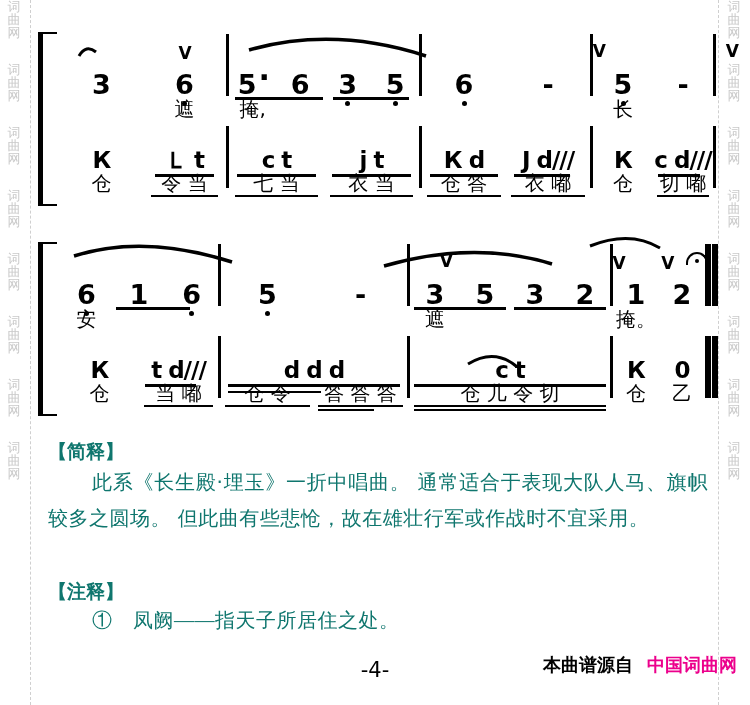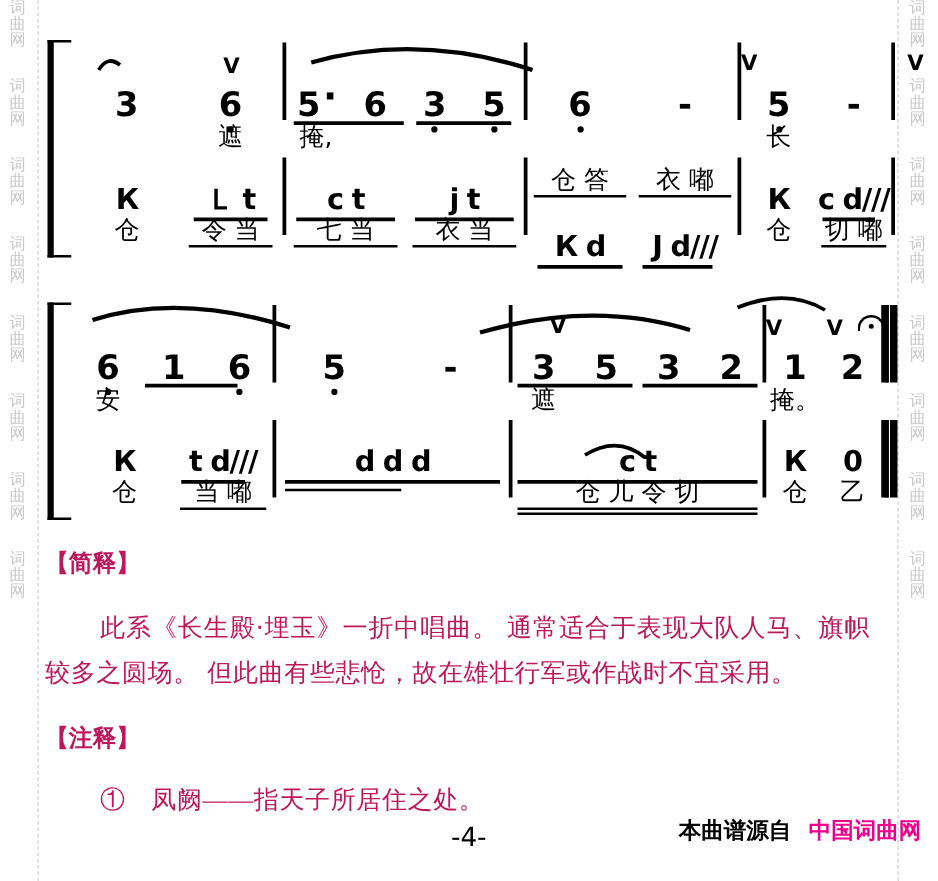--- a/index.html
+++ b/index.html
@@ -246,37 +246,37 @@
   
   .onoma {
     font-family: "DejaVu Sans", sans-serif;
     font-size: 20px;
     line-height: 22px;
   }
 
   
   .prose {
     position: absolute;
-    left: 36px;
+    left: 48px;
     width: 660px;
     font-family: "DejaVu Sans", sans-serif;
-    color: #be185d;
+    color: #0f766e;
   }
   .sec-head {
     font-size: 19px;
     font-weight: bold;
     line-height: 26px;
   }
   .para {
     font-size: 20px;
     line-height: 36px;
     text-align: justify;
     letter-spacing: 0.5px;
   }
-  .indent { text-indent: 2.2em; margin-top: 20px; }
+  .indent { text-indent: 2.2em; }
 
   
   .page-no {
     position: absolute;
     left: 0;
     width: 750px;
     text-align: center;
     font-family: "DejaVu Sans", sans-serif;
     font-size: 21px;
     color: #000;
@@ -463,27 +463,27 @@
           </div>
           <div class="cell">
             <span class="dash">-</span>
             <span class="vmark" style="left:auto;right:-16px;top:-28px;">V</span>
           </div>
         </div>
         <div class="row row-lyrics">
           <div class="cell"><span class="lyric"></span></div>
           <div class="cell"><span class="lyric"></span></div>
         </div>
+        <div class="row row-perc">
+          <div class="cell"><span class="perc">К d</span><span class="beam" style="left:10%;right:10%;"></span></div>
+          <div class="cell"><span class="perc">J d///</span><span class="beam" style="left:10%;right:24%;"></span></div>
+        </div>
         <div class="row row-onoma">
           <div class="cell"><span class="onoma">仓 答</span><span class="beam" style="left:6%;right:6%;bottom:-3px;height:2px;"></span></div>
           <div class="cell"><span class="onoma">衣 嘟</span><span class="beam" style="left:6%;right:6%;bottom:-3px;height:2px;"></span></div>
-        </div>
-        <div class="row row-perc">
-          <div class="cell"><span class="perc">К d</span><span class="beam" style="left:10%;right:10%;"></span></div>
-          <div class="cell"><span class="perc">J d///</span><span class="beam" style="left:10%;right:24%;"></span></div>
         </div>
       </div>
 
       <div class="barline"></div>
 
       <div class="measure" style="flex: 1 1 auto;">
         <div class="row row-notes">
           <div class="cell">
             <span class="num oct-low">5</span>
           </div>
@@ -562,20 +562,24 @@
             <span class="vmark" style="left:auto;right:-46px;top:-28px;">V</span>
           </div>
         </div>
         <div class="row row-lyrics">
           <div class="cell"><span class="lyric"></span></div>
           <div class="cell"><span class="lyric"></span></div>
         </div>
         <div class="row row-perc">
           <div class="cell"><span class="perc">d d d</span><span class="beam" style="left:4%;right:4%;"></span><span class="beam beam2" style="left:4%;right:46%;height:2px;"></span></div>
         </div>
+        <div class="row row-onoma">
+          <div class="cell"><span class="onoma">仓 令</span><span class="beam" style="left:4%;right:4%;bottom:-3px;height:2px;"></span></div>
+          <div class="cell"><span class="onoma">答 答 答</span><span class="beam" style="left:4%;right:4%;bottom:-3px;height:2px;"></span><span class="beam" style="left:4%;right:36%;bottom:-7px;height:2px;"></span></div>
+        </div>
       </div>
 
       <div class="barline"></div>
 
       <div class="measure" style="flex: 0 0 200px;">
         <div class="row row-notes">
           <div class="cell">
             <span class="num">3</span>
           </div>
           <div class="cell">

